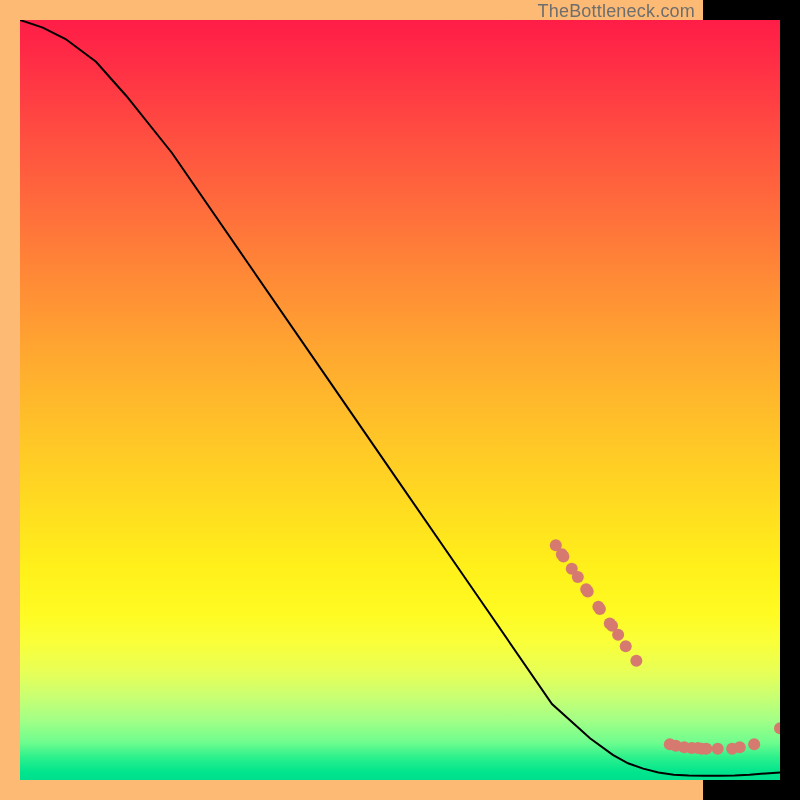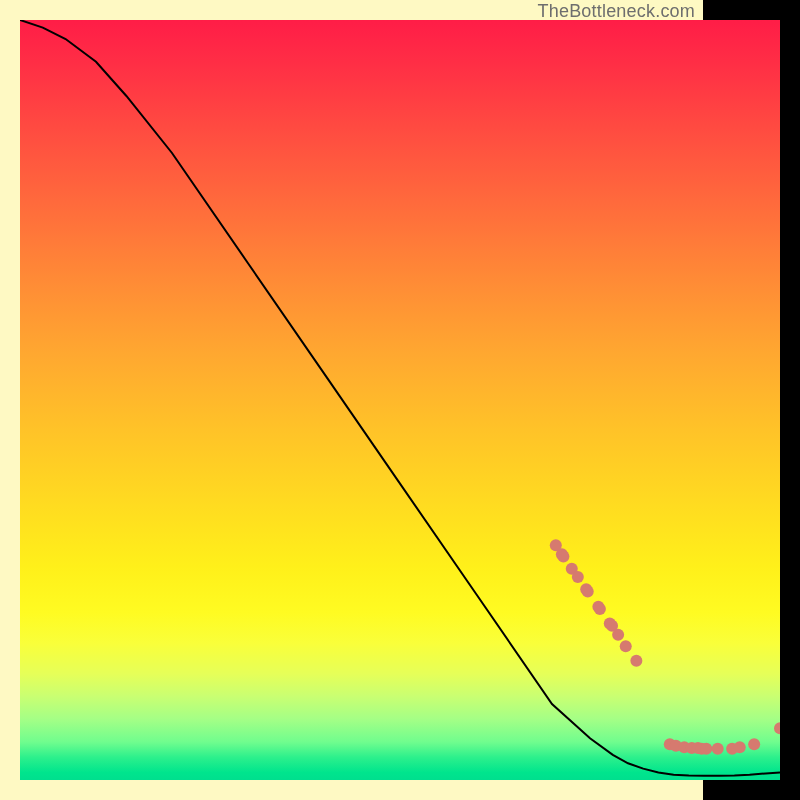--- a/index.html
+++ b/index.html
@@ -8,21 +8,21 @@
     width: 800px;
     height: 800px;
     background: #000;
     overflow: hidden;
     font-family: Arial, Helvetica, sans-serif;
   }
   .stage {
     position: relative;
     width: 703px;
     height: 800px;
-    background: #fef9c3;
+    background: #fdba74;
   }
   .plot {
     position: absolute;
     left: 20px;
     top: 20px;
     width: 760px;
     height: 760px;
     
     background: linear-gradient(to bottom,
       #ff1d47 0%,

